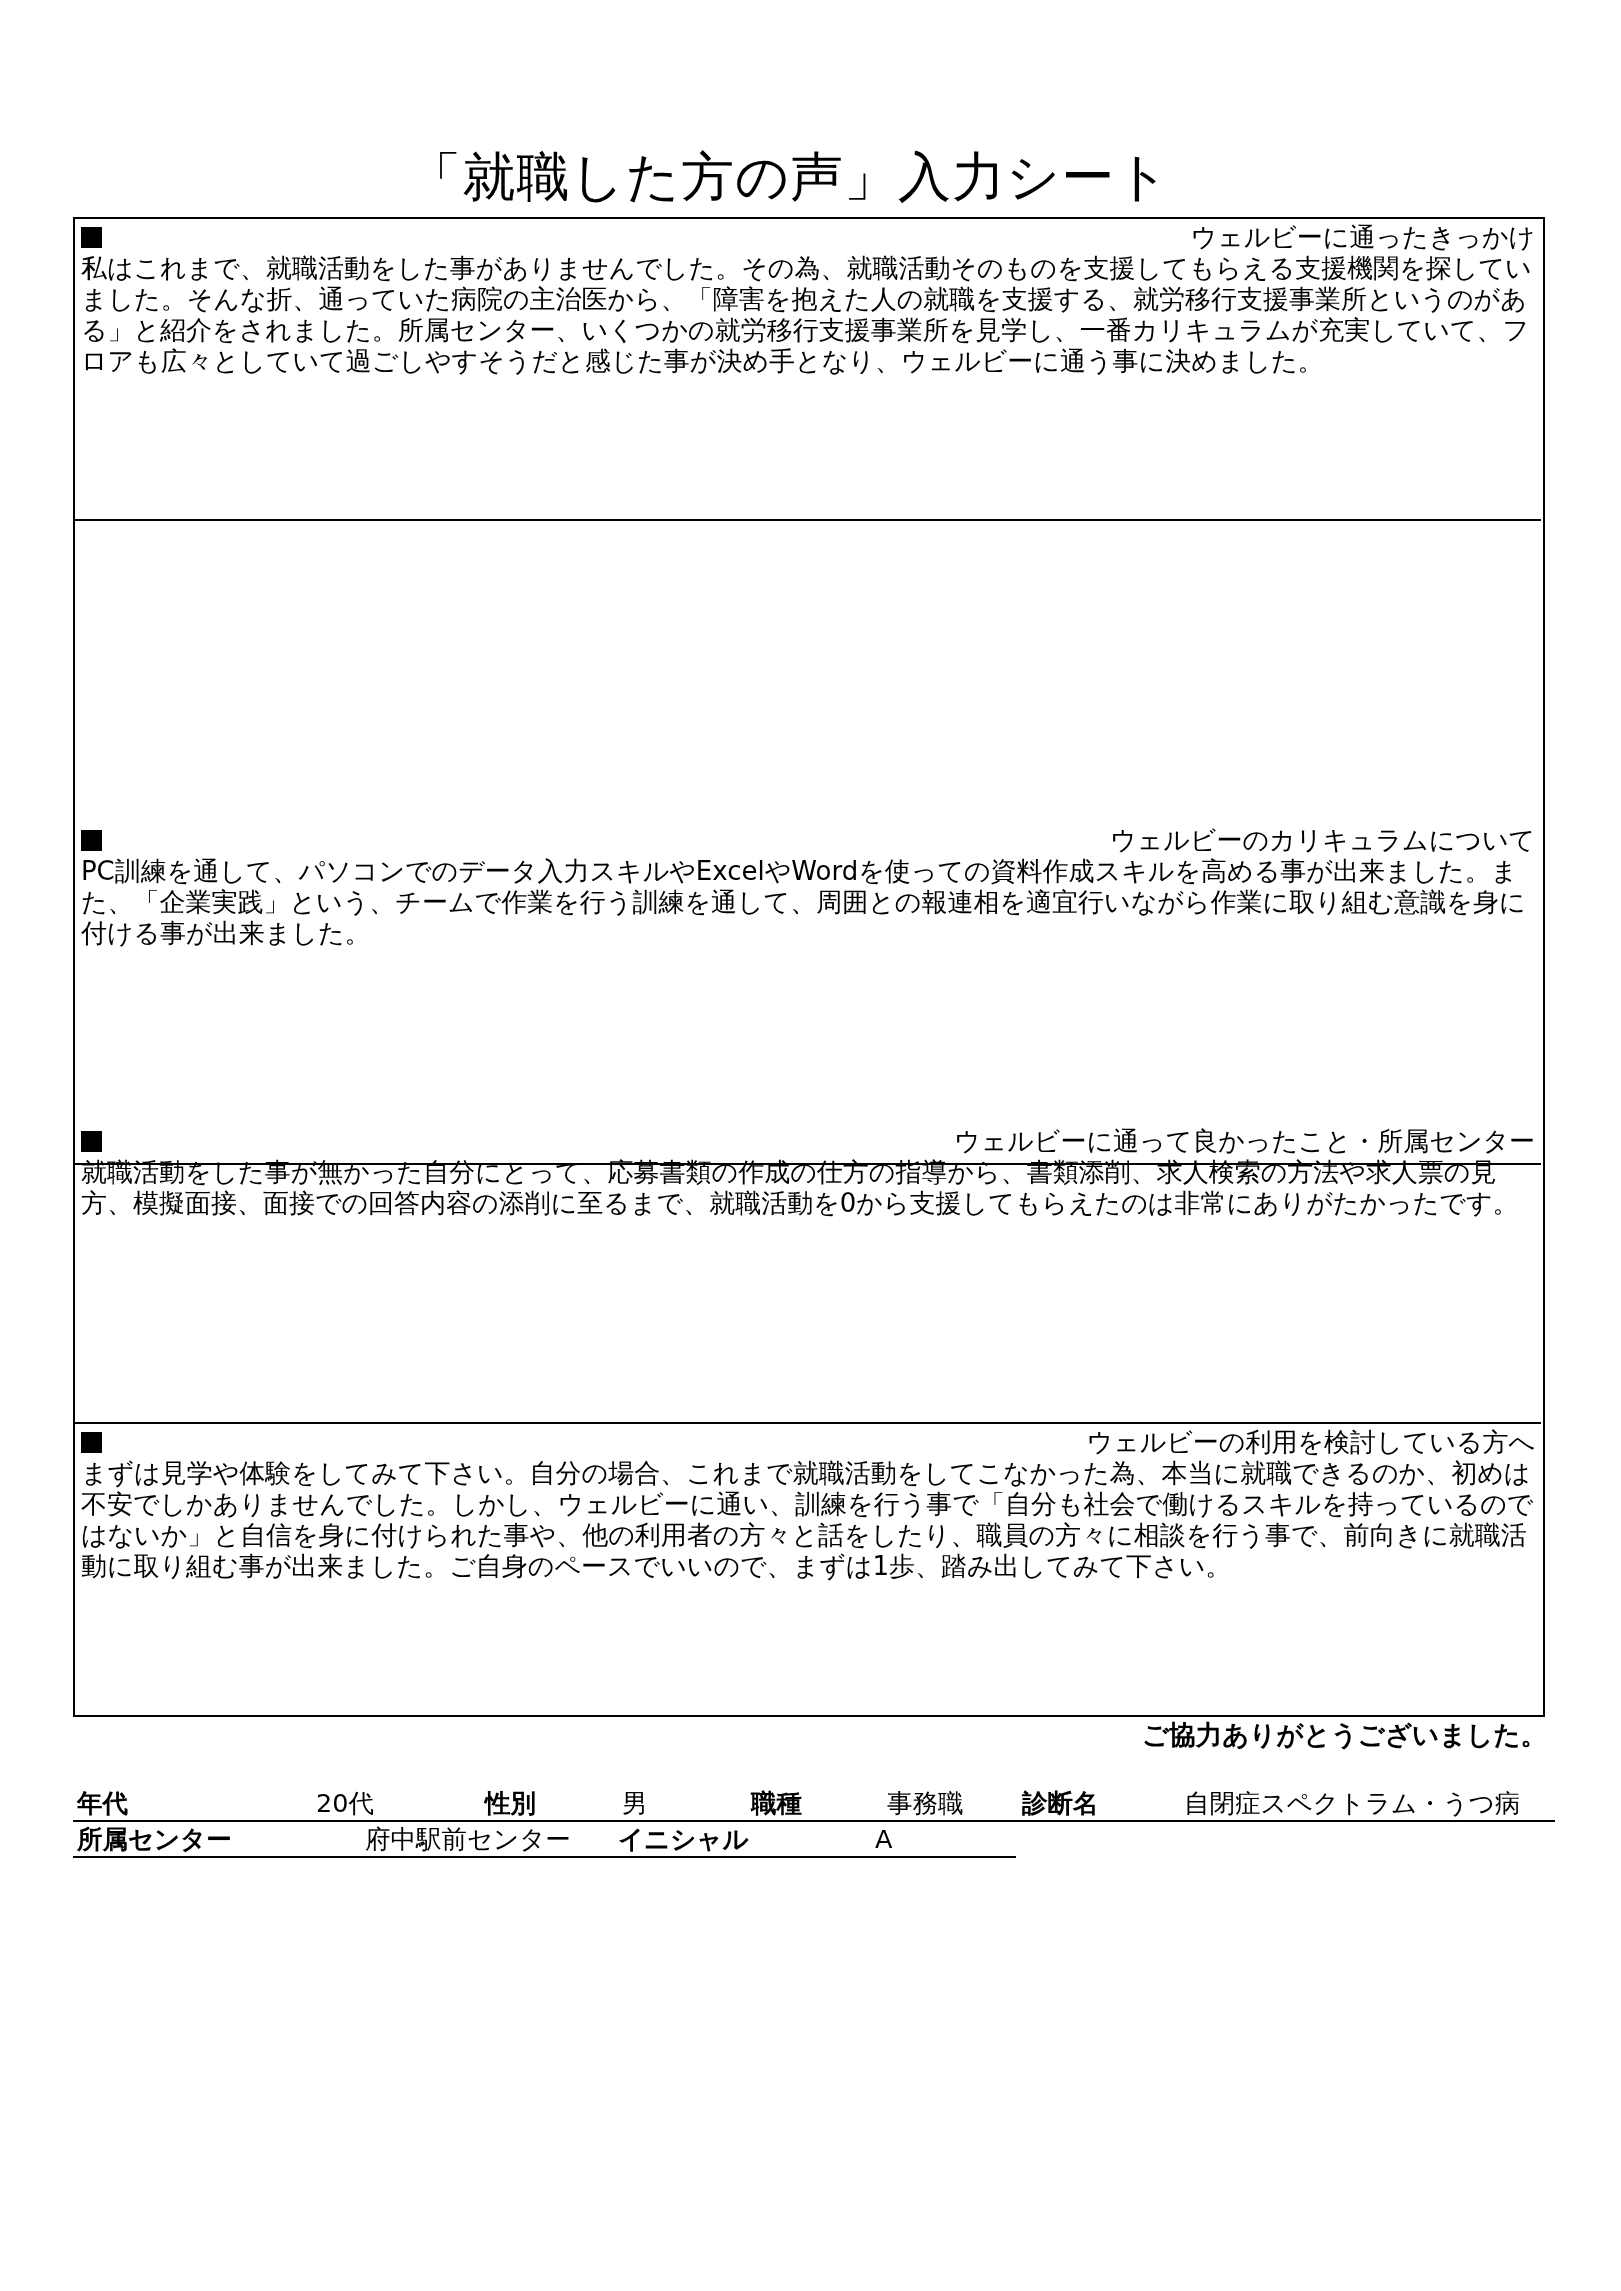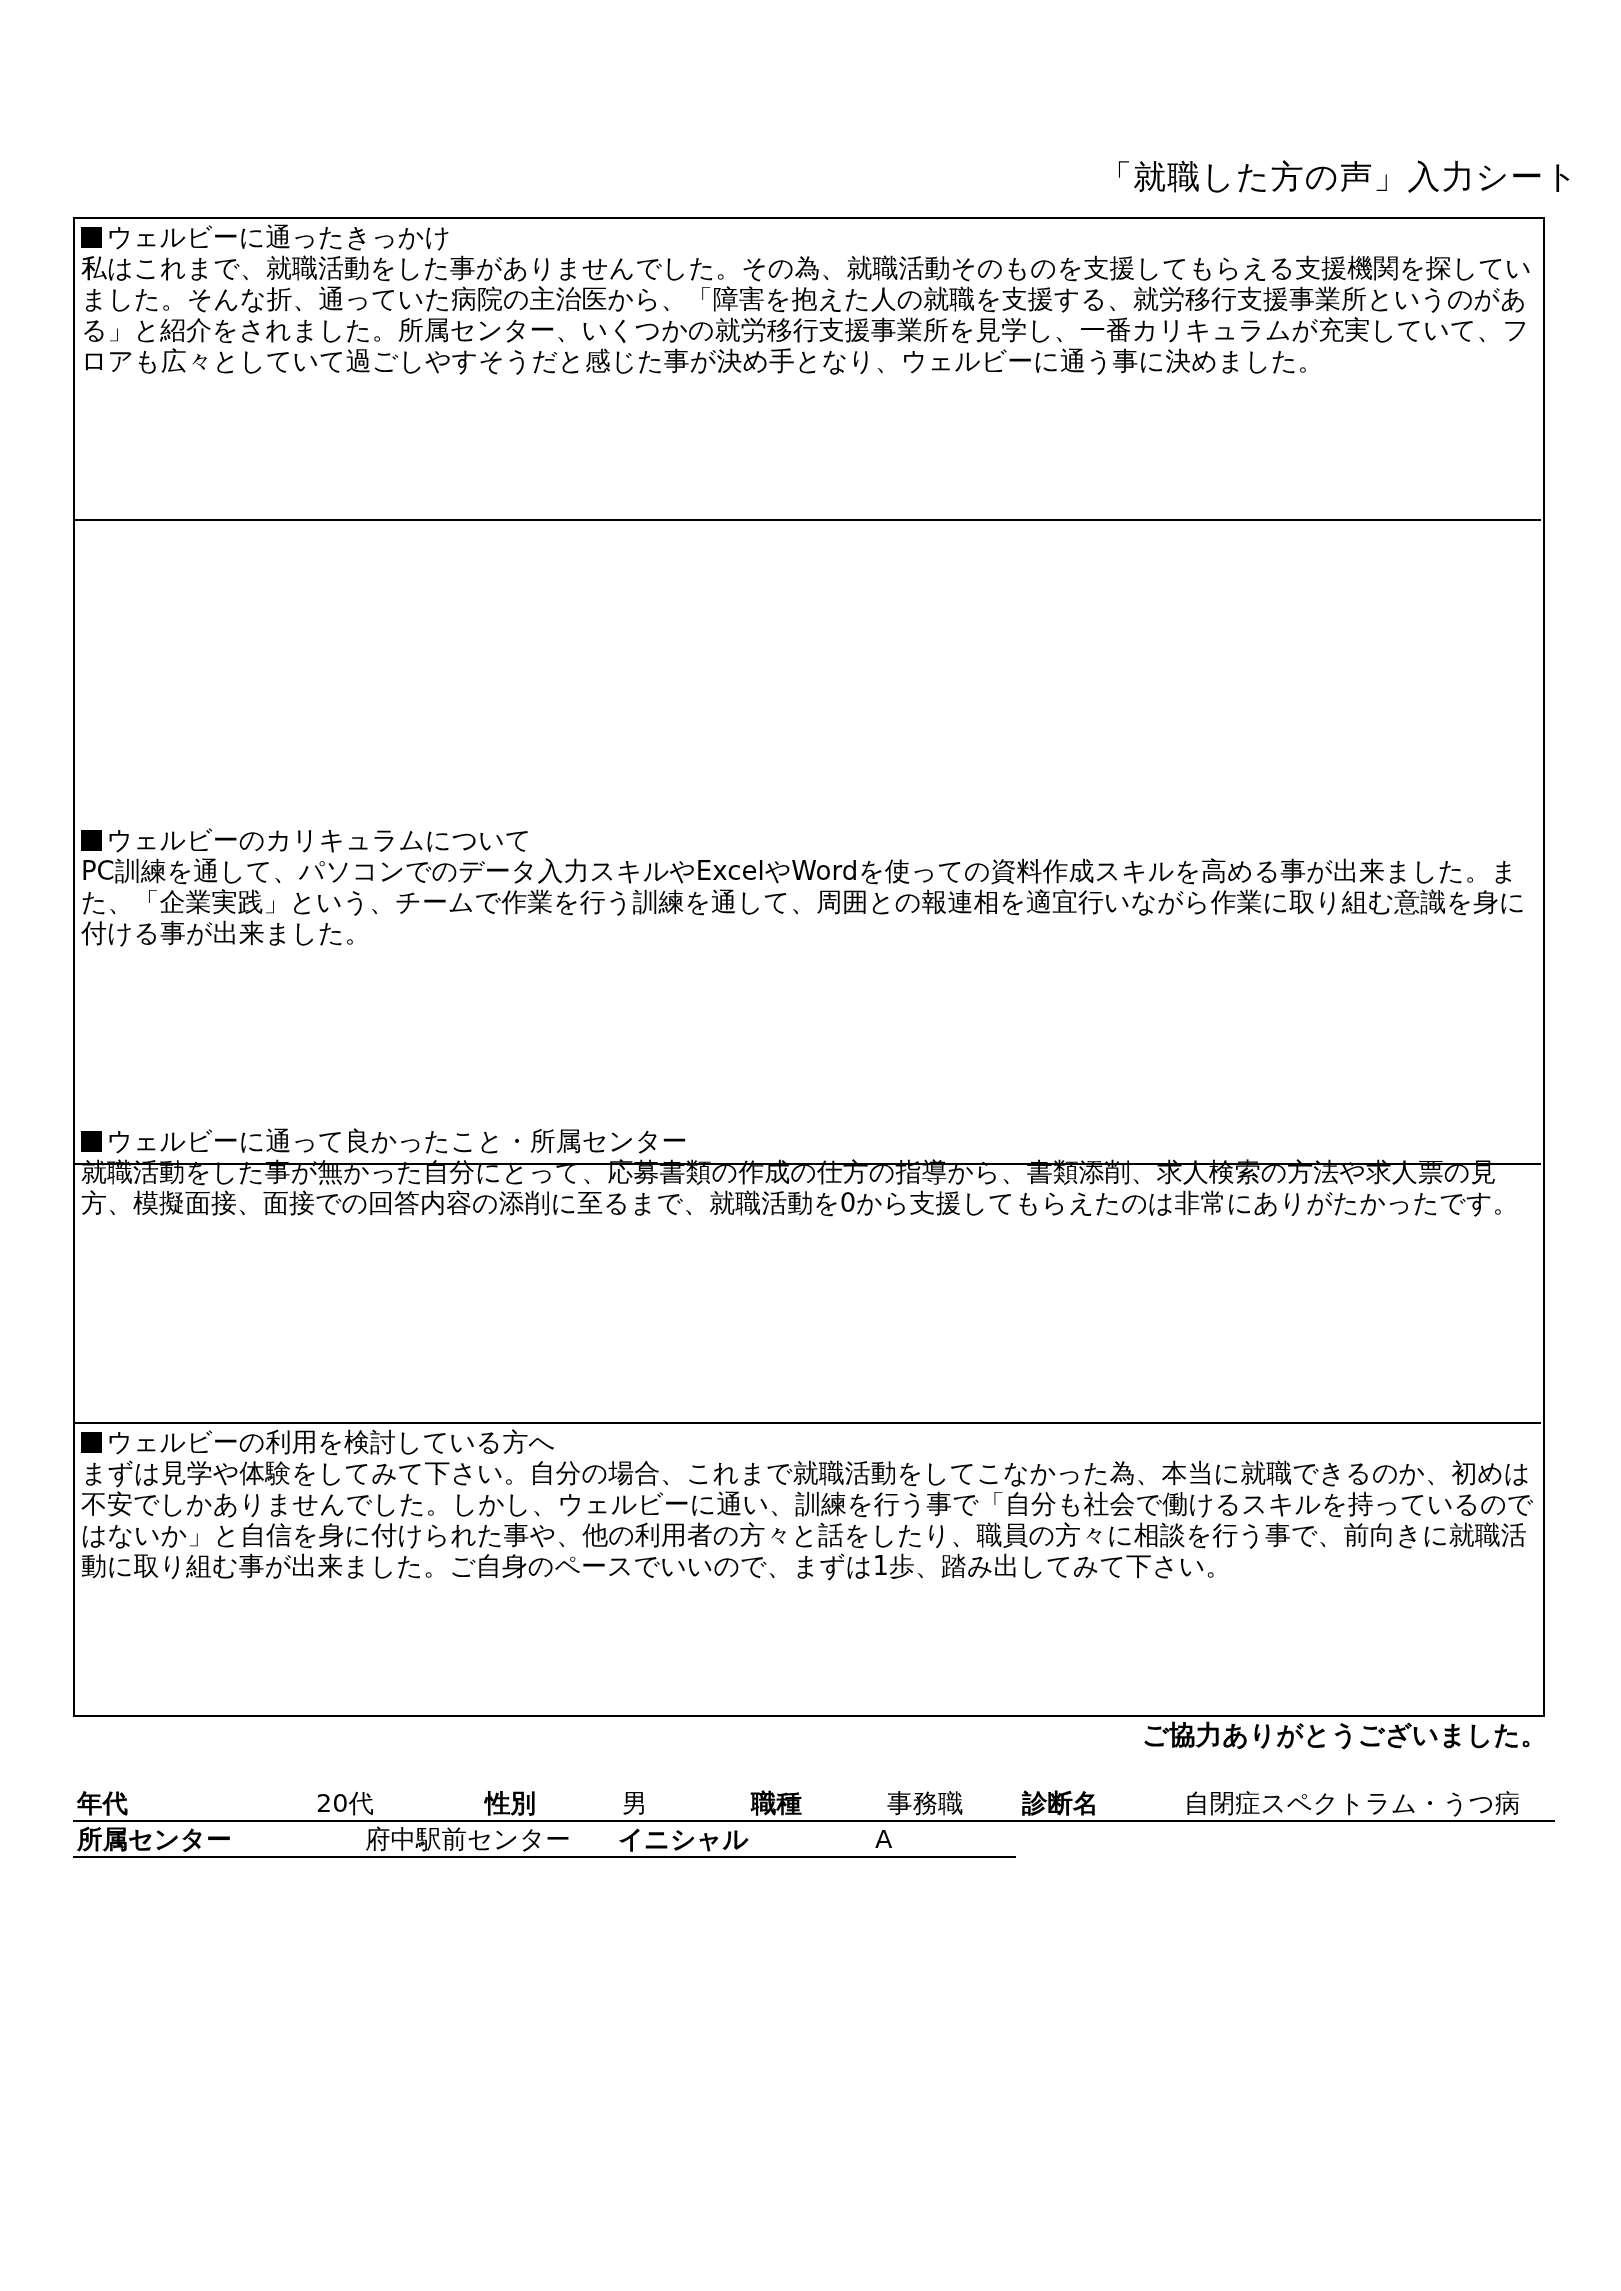--- a/index.html
+++ b/index.html
@@ -3,34 +3,34 @@
 <meta charset="utf-8">
 <style>
   html, body { margin: 0; padding: 0; background: #ffffff; }
   body {
     width: 1621px; height: 2292px; position: relative; overflow: hidden;
     font-family: "DejaVu Sans", "Liberation Sans", sans-serif;
     color: #000000;
   }
   .title {
     position: absolute; left: 0; width: 1579px; top: 149px;
-    text-align: right; font-size: 33px; line-height: 55px;
+    text-align: center; font-size: 53px; line-height: 55px;
     letter-spacing: 1px;
   }
   .sheet {
     position: absolute; left: 73px; top: 217px; width: 1472px; height: 1500px;
     border: 2.9px solid #000; box-sizing: border-box;
   }
   .section {
     position: absolute; left: 0; width: 1466px; box-sizing: border-box;
     padding: 2.9px 5.9px 0 5.9px;
   }
   .section.bordered { border-bottom: 2.9px solid #000; }
   .sec-heading, .sec-body {
-    font-size: 26px; line-height: 31px; white-space: pre-wrap; word-break: break-all;
+    font-size: 26px; line-height: 31px; white-space: pre-wrap; word-break: break-all; justify-content: space-between;
   }
   .sec-heading { display: flex; align-items: center; }
   .square {
     display: inline-block; width: 21.6px; height: 21.6px; background: #000; margin-right: 3.9px;
   }
   .thanks {
     position: absolute; right: 74px; top: 1717px; font-size: 26.5px; font-weight: bold;
     line-height: 35px;
   }
   .info-row {

